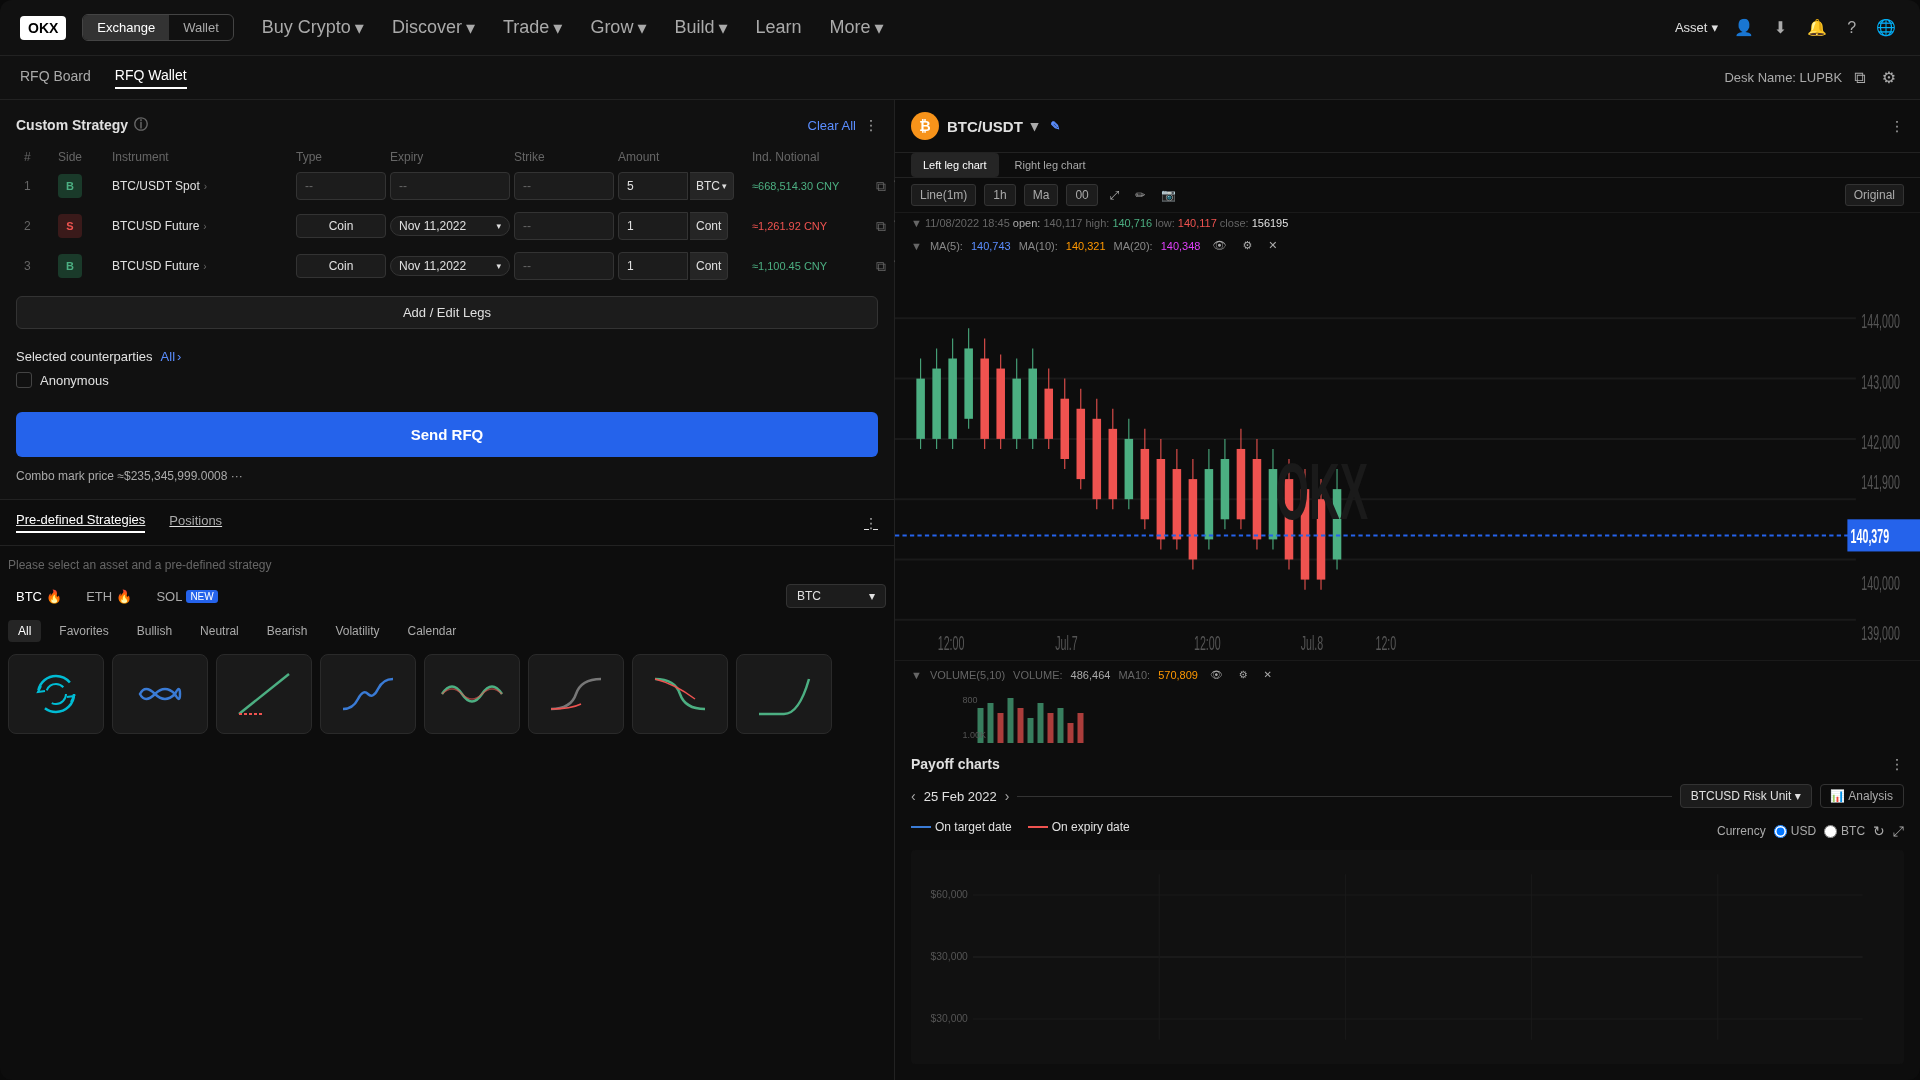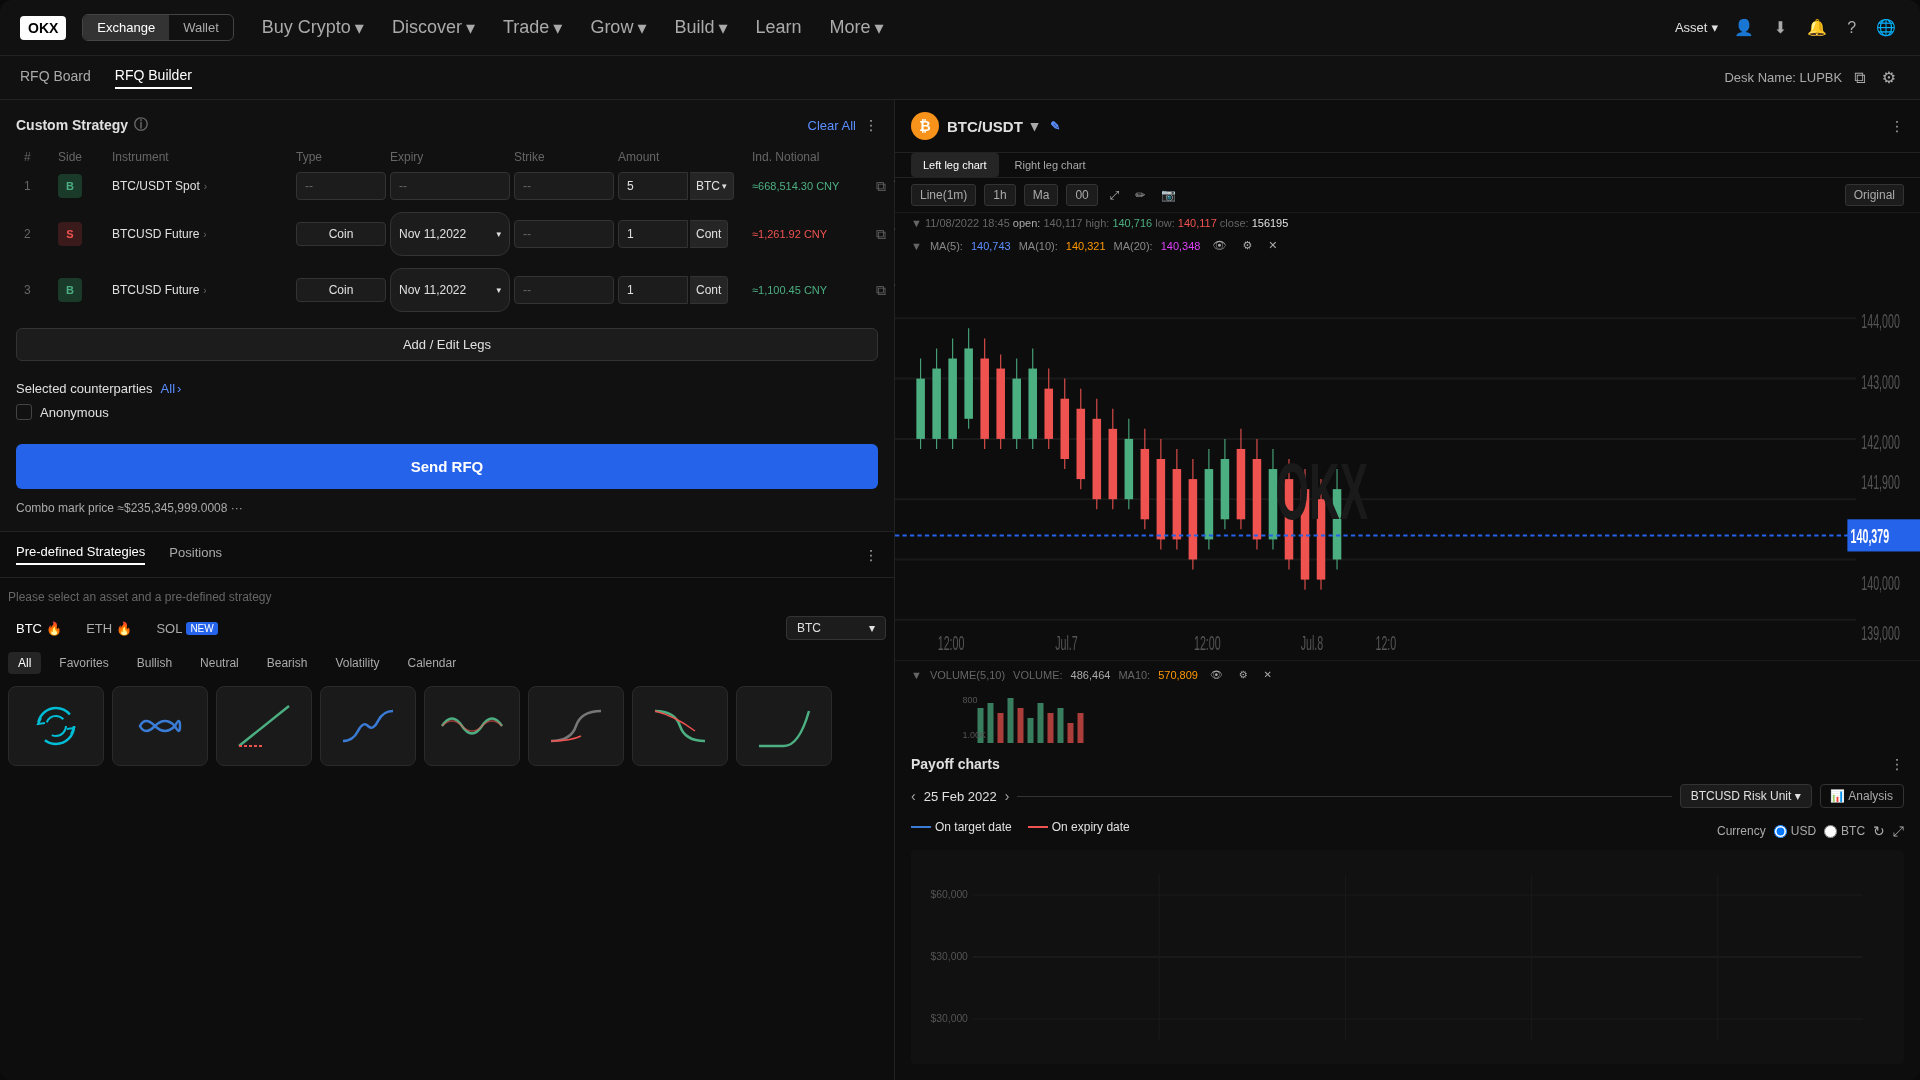--- a/index.html
+++ b/index.html
@@ -227,21 +227,21 @@
       cursor: pointer;
     }
     .expiry-select {
       background: #1c1c1c;
       border: 1px solid #333;
       border-radius: 12px;
       color: #e0e0e0;
       padding: 4px 8px;
       font-size: 12px;
       width: 100%;
-      height: 44px;
+      height: 20px;
       display: flex;
       align-items: center;
       justify-content: space-between;
     }
     .amount-cell {
       display: flex;
       align-items: center;
       gap: 2px;
     }
     .amount-input {
@@ -346,20 +346,21 @@
       flex: 1;
       display: flex;
       flex-direction: column;
     }
     .bottom-header {
       display: flex;
       align-items: center;
       padding: 12px 16px;
       gap: 24px;
       border-bottom: 1px solid #222;
+      text-decoration: underline;
     }
     .bottom-tab {
       background: transparent;
       border: none;
       color: #aaa;
       font-size: 13px;
       cursor: pointer;
       padding-bottom: 4px;
     }
     .bottom-tab.active {
@@ -708,21 +709,21 @@
     <button class="icon-btn">👤</button>
     <button class="icon-btn">⬇</button>
     <button class="icon-btn">🔔</button>
     <button class="icon-btn">?</button>
     <button class="icon-btn">🌐</button>
   </div>
 </div>
 
 <div class="sub-nav">
   <button class="sub-nav-link">RFQ Board</button>
-  <button class="sub-nav-link active">RFQ Builder</button>
+  <button class="sub-nav-link active">RFQ Wallet</button>
   <div class="sub-nav-right">
     <span>Desk Name: LUPBK</span>
     <button class="icon-btn">⧉</button>
     <button class="icon-btn">⚙</button>
   </div>
 </div>
 
 <div class="main-layout">
 
   <div class="left-panel">

